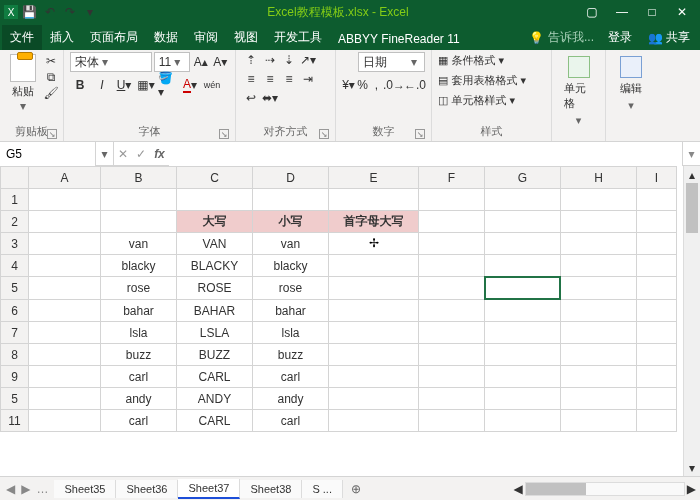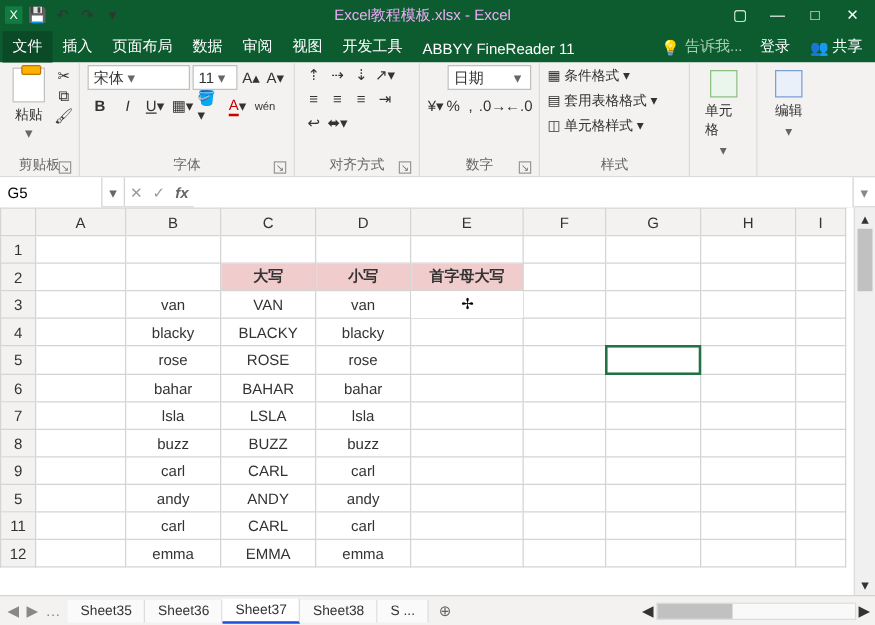--- a/index.html
+++ b/index.html
@@ -1,20 +1,20 @@
 <!DOCTYPE html>
 <html><head>
 <meta charset="utf-8">
 <style>
   * { box-sizing: border-box; margin: 0; padding: 0; font-family: "Microsoft YaHei", Arial, sans-serif; }
   body { background: #fff; width: 700px; height: 500px; overflow: hidden; font-size: 12px; color: #333; }
   .titlebar { background: #0d5c2f; height: 24px; color: #fff; display: flex; align-items: center; padding: 0 4px; }
   .titlebar .left { display:flex; align-items:center; gap:4px; }
   .titlebar .left span.icon { width:14px; height:14px; background:#107c41; display:inline-flex; align-items:center; justify-content:center; font-size:10px; }
-  .titlebar .center { flex:1; text-align:center; font-size:12px; color:#f0abfc; }
+  .titlebar .center { flex:1; text-align:center; font-size:12px; color:#84cc16; }
   .titlebar .right { display:flex; gap:2px; }
   .titlebar .right .winbtn { width:28px; height:20px; display:flex; align-items:center; justify-content:center; color:#fff; }
   .ribbon-tabs { background:#0d5c2f; display:flex; align-items:flex-end; height:26px; padding:0 2px; }
   .ribbon-tabs .tab { padding:4px 8px; font-size:12px; color:#fff; cursor:pointer; }
   .ribbon-tabs .tab.file { background:#0a4a26; color:#fff; }
   .ribbon-tabs .tab.active { background:#f3f2f1; color:#217346; }
   .ribbon-tabs .spacer { flex:1; }
   .ribbon-tabs .tell { color:#a8d0b8; font-size:12px; display:flex; align-items:center; gap:4px; padding:4px 6px;}
   .ribbon { background:#f3f2f1; border-bottom:1px solid #d4d4d4; height:92px; display:flex; }
   .group { border-right:1px solid #dcdcdc; padding:2px 6px 0 6px; display:flex; flex-direction:column; }
@@ -32,21 +32,21 @@
   .iconbtn { width:20px; height:20px; display:inline-flex; align-items:center; justify-content:center; color:#333; }
   .iconbtn.small { width:16px; height:16px; }
   .alignrow { display:flex; gap:1px; }
   .alignbox span { width:18px; height:16px; border:1px solid transparent; display:inline-flex; align-items:center; justify-content:center;}
   .numbox .row1 { display:flex; align-items:center;margin-left:16px; }
   .numbox .sel { width:70px; }
   .styleitem { display:flex; align-items:center; gap:3px; font-size:11px; padding:1px 0;}
   .cellsedit { display:flex; flex-direction:column; align-items:center; padding:4px 6px; font-size:11px; gap:3px;}
   .cellsedit .icn { width:22px; height:22px; border:1px solid #8cc084; background:#eaf5ec; }
   .namebox-row { display:flex; align-items:center; border-bottom:1px solid #d4d4d4; height:24px; background:#fff; }
-  .namebox { width:82px; height:24px; border:none; padding:0 6px; font-size:12px; border-right:1px solid #d4d4d4;}
+  .namebox { width:96px; height:24px; border:none; padding:0 6px; font-size:12px; border-right:1px solid #d4d4d4;}
   .namebox-dd { width:18px; text-align:center; color:#666; border-right:1px solid #d4d4d4; height:100%; display:flex; align-items:center; justify-content:center;}
   .fx-btns { display:flex; padding:0 4px; gap:8px; color:#999; }
   .fx-label { font-style:italic; font-weight:bold; color:#666; padding:0 4px;}
   .formulabar { flex:1; height:24px; border:none; padding:0 4px; font-size:12px; }
   .fb-expand { width:18px; border-left:1px solid #d4d4d4; display:flex; align-items:center; justify-content:center; color:#888; height:100%;}
   .sheet-area { position:relative; height:310px; overflow:hidden; }
   table.grid { border-collapse:collapse; table-layout:fixed; }
   table.grid th, table.grid td { border:1px solid #d4d4d4; font-size:12px; text-align:center; background:#fff; height:22px; overflow:hidden; }
   table.grid th { background:#f3f2f1; font-weight:normal; color:#333; }
   table.grid th.rowhdr { width:28px; }
@@ -378,32 +378,20 @@
           <td></td>
       <td>carl</td>
       <td>CARL</td>
       <td>carl</td>
       <td></td>
           <td></td>
           <td></td>
           <td></td>
           <td></td>
         </tr>
-    <tr>
-          <th class="rowhdr">12</th>
-          <td></td>
-      <td>emma</td>
-      <td>EMMA</td>
-      <td>emma</td>
-      <td></td>
-          <td></td>
-          <td></td>
-          <td></td>
-          <td></td>
-        </tr>
   </tbody>
     </table>
   <div class="scroll-v">
     <div class="arr">▴</div>
     <div class="track">
         <div class="thumb"></div>
       </div>
     <div class="arr">▾</div>
   </div>
 </div>

